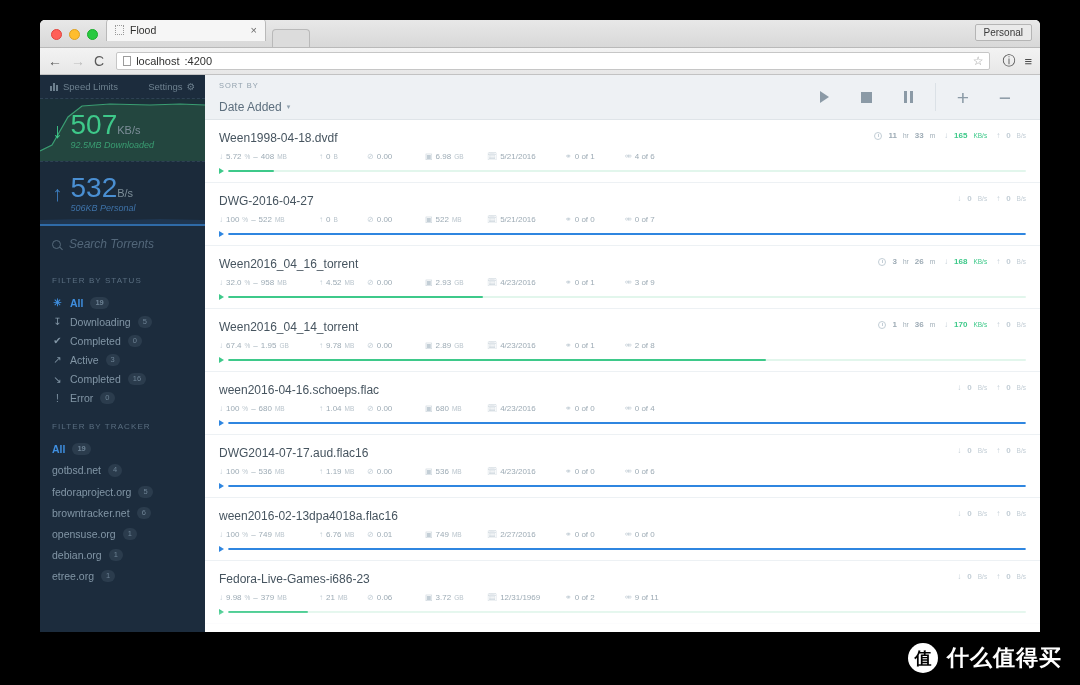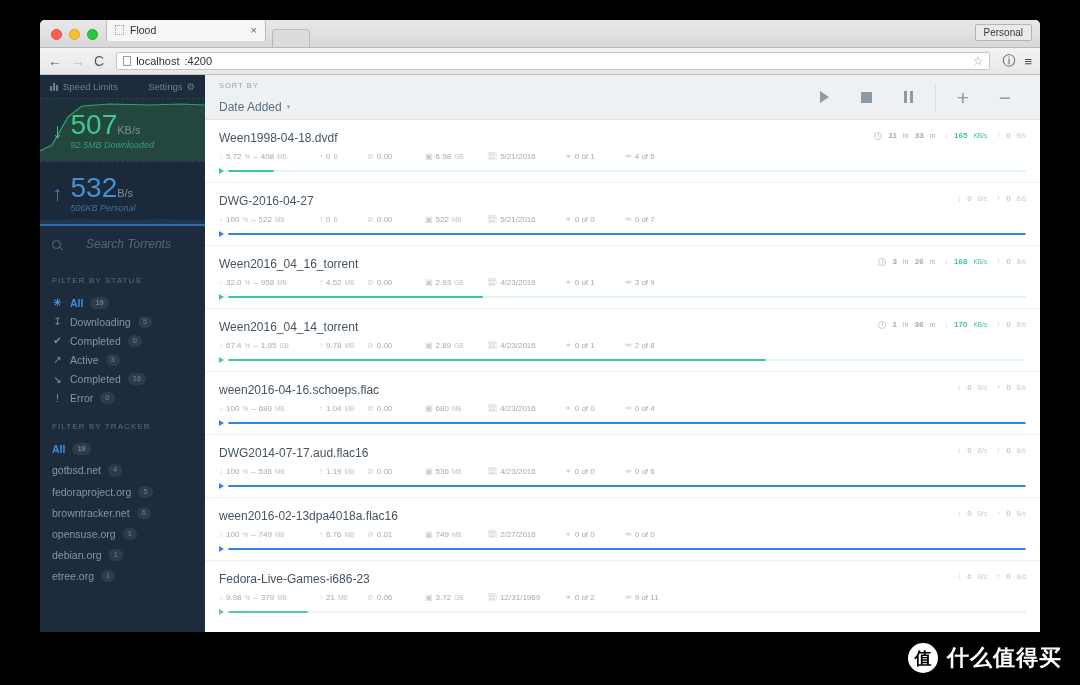--- a/index.html
+++ b/index.html
@@ -103,21 +103,21 @@
   .dl .spd-val{color:#3ec98a;}
   .ul .spd-val{color:#4a8fd2;}
   .spd-unit{font-size:11px;color:#7d8e99;font-weight:400;}
   .spd-sub{font-size:9px;font-style:italic;}
   .dl .spd-sub{color:#3a9d72;}
   .ul .spd-sub{color:#3e72a8;}
   .spd-sub b{font-style:italic;font-weight:400;}
   .divider-dash{height:1px;border-top:1px dashed #2e4254;}
 
   .search-row{
-    height:38px;flex:0 0 auto;display:flex;align-items:center;gap:25px;
+    height:38px;flex:0 0 auto;display:flex;align-items:center;gap:8px;
     padding:0 12px;border-top:2px solid #2f6ba8;background:#1c2c3d;
   }
   .search-ico{
     width:9px;height:9px;border:1.4px solid #55697a;border-radius:50%;
     position:relative;flex:0 0 auto;
   }
   .search-ico:after{
     content:"";position:absolute;right:-3px;bottom:-2px;width:4px;height:1.4px;
     background:#55697a;transform:rotate(45deg);
   }

